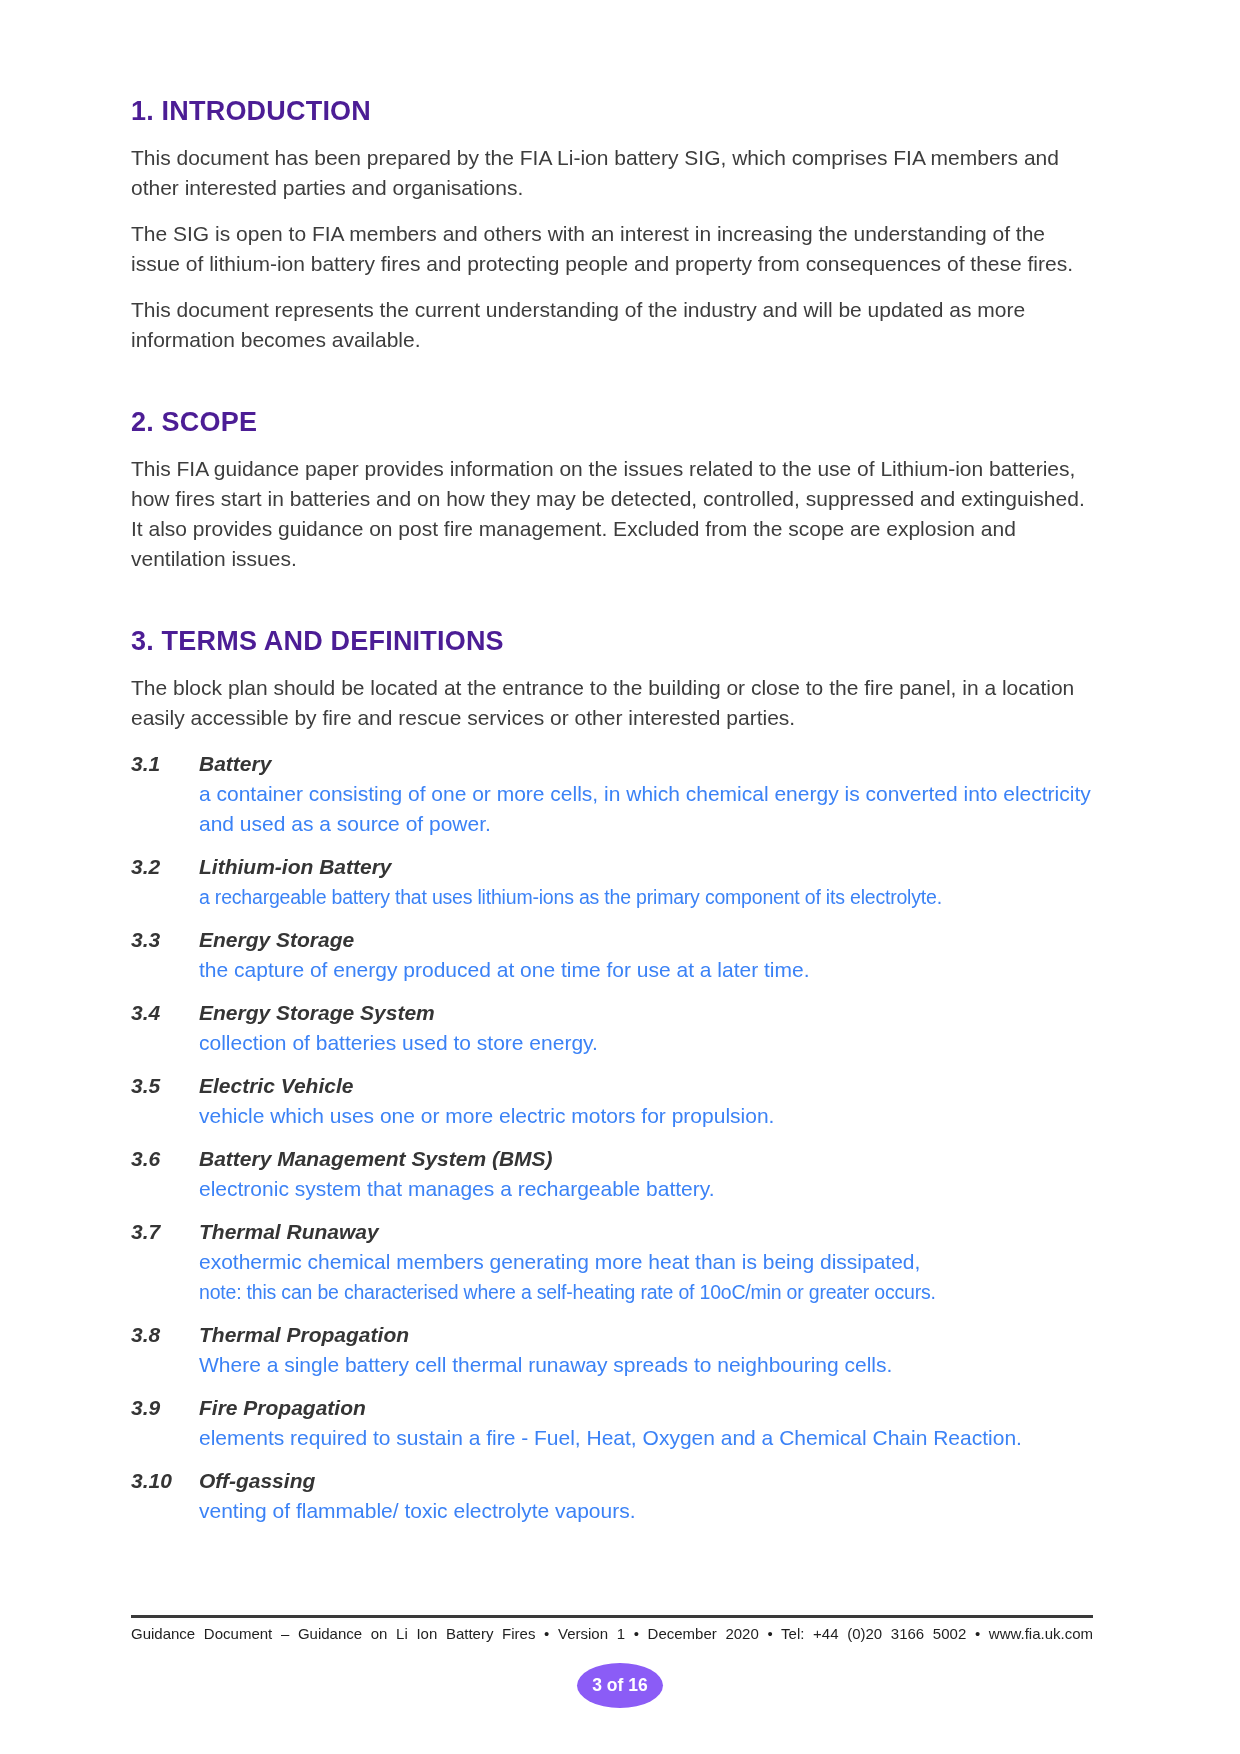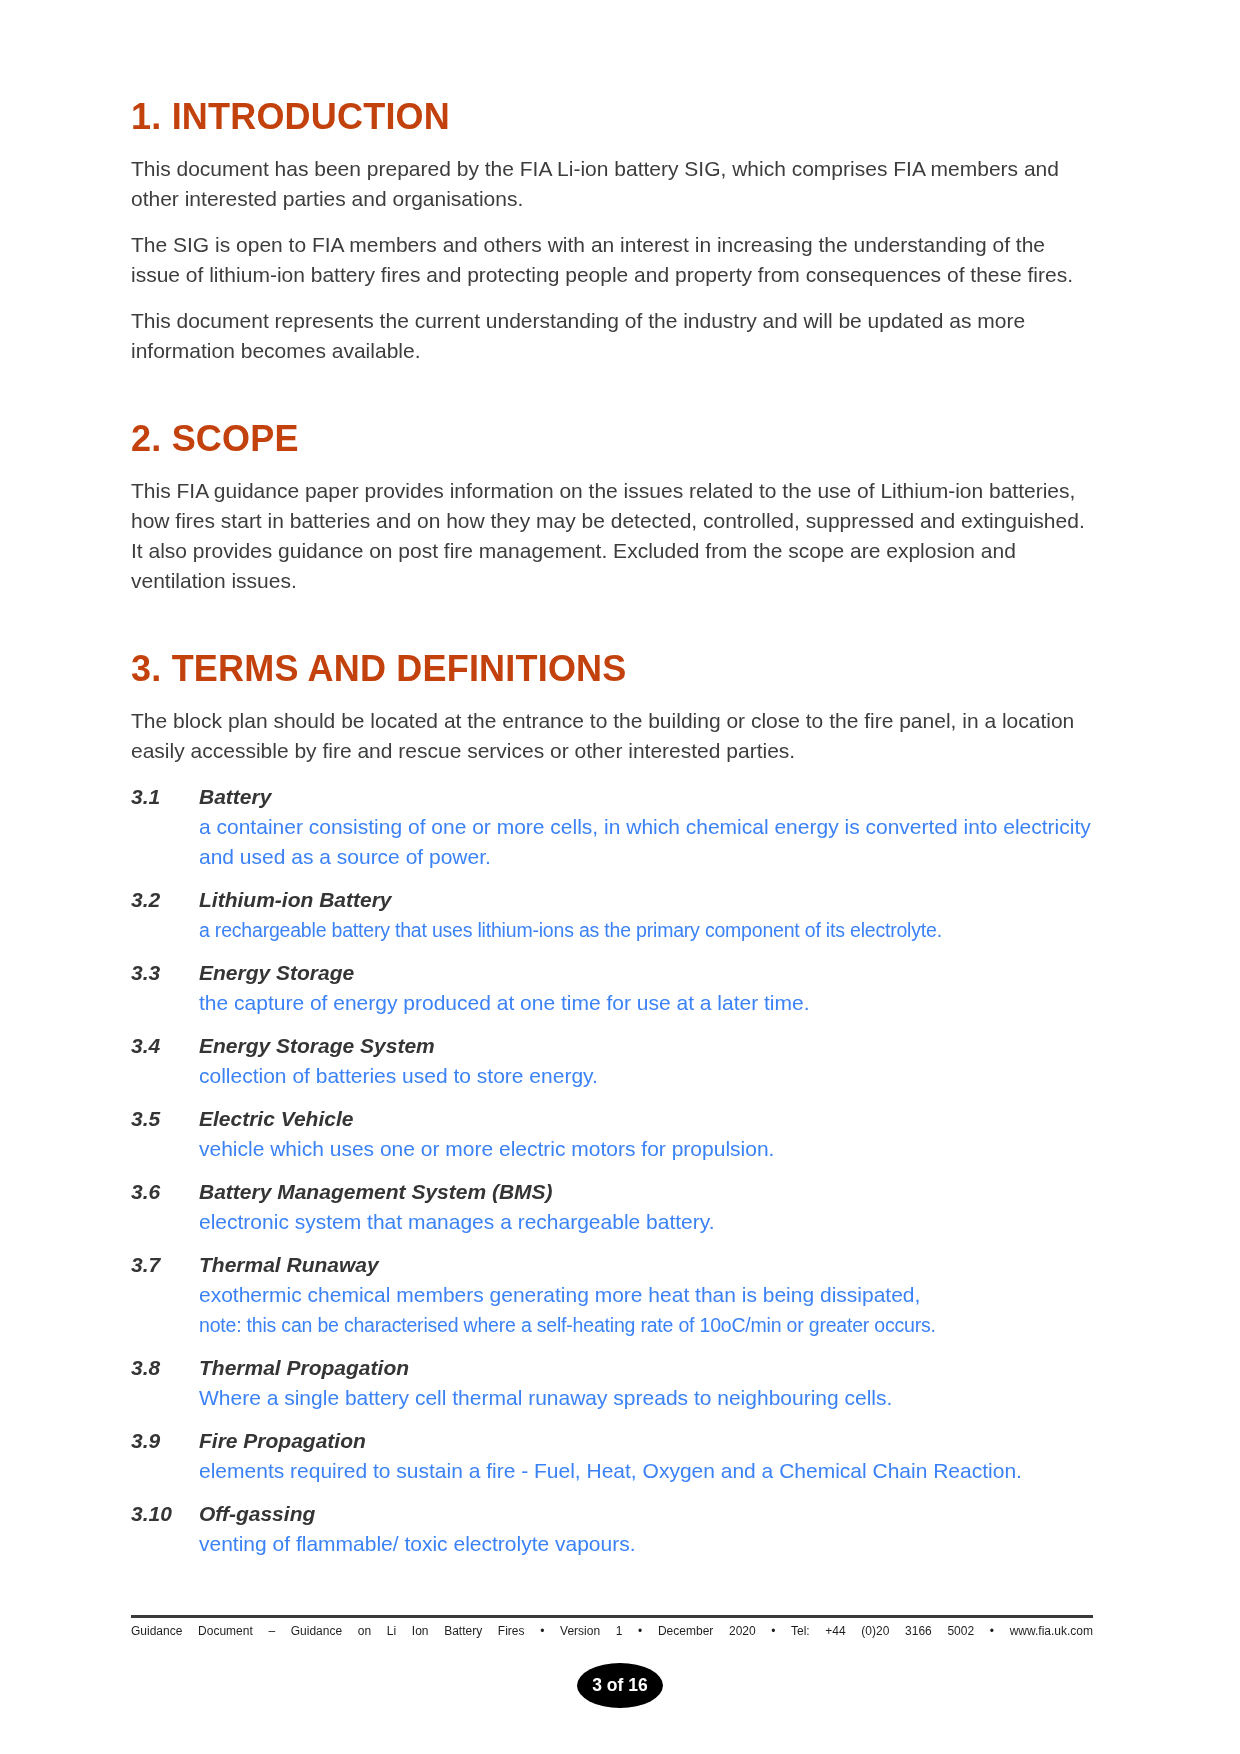--- a/index.html
+++ b/index.html
@@ -8,46 +8,46 @@
     width:1240px; height:1754px;
     box-sizing:border-box;
     padding:96px 147px 0 131px;
     font-family:"Liberation Sans", sans-serif;
     color:#3d3d3d;
     background:#ffffff;
     overflow:hidden;
   }
   .section + .section { margin-top:52px; }
   .section-heading {
-    font-size:36px; font-weight:700; color:#c2410c;
+    font-size:27px; font-weight:700; color:#4c1d95;
     margin:0 0 16px 0; letter-spacing:0.2px;
     font-family:"Liberation Sans", sans-serif;
   }
   .section p.body-para {
     font-size:21px; line-height:30px;
     margin:0 0 16px 0;
   }
   .definitions { margin-top:4px; }
   .def { display:flex; margin-bottom:13px; font-size:21px; line-height:30px; }
   .def-num { width:68px; flex:none; font-weight:700; font-style:italic; color:#353535; }
   .def-body { flex:1; }
   .def-term { font-weight:700; font-style:italic; color:#353535; }
   .def-desc { color:#3b82f6; }
   .condensed { font-size:19.5px; letter-spacing:-0.2px; }
   .footer { position:absolute; left:131px; width:962px; top:1615px; }
   .footer-rule { border-top:3px solid #3a3a3a; height:0; margin-bottom:6px; }
   .footer-text {
-    font-size:12px; color:#1f1f1f; line-height:1.3;
+    font-size:15px; color:#1f1f1f; line-height:1.3;
     text-align:justify; text-align-last:justify;
     font-family:"Liberation Sans", sans-serif;
   }
   .page-badge {
     position:absolute; top:1663px; left:577px;
     width:86px; height:45px;
-    background:#000000; border-radius:50%;
+    background:#8b5cf6; border-radius:50%;
     color:#ffffff; font-weight:700; font-size:17.5px;
     display:flex; align-items:center; justify-content:center;
   }
 </style>
 </head>
 <body>
 
 <div class="page">
 
   <section class="section">

